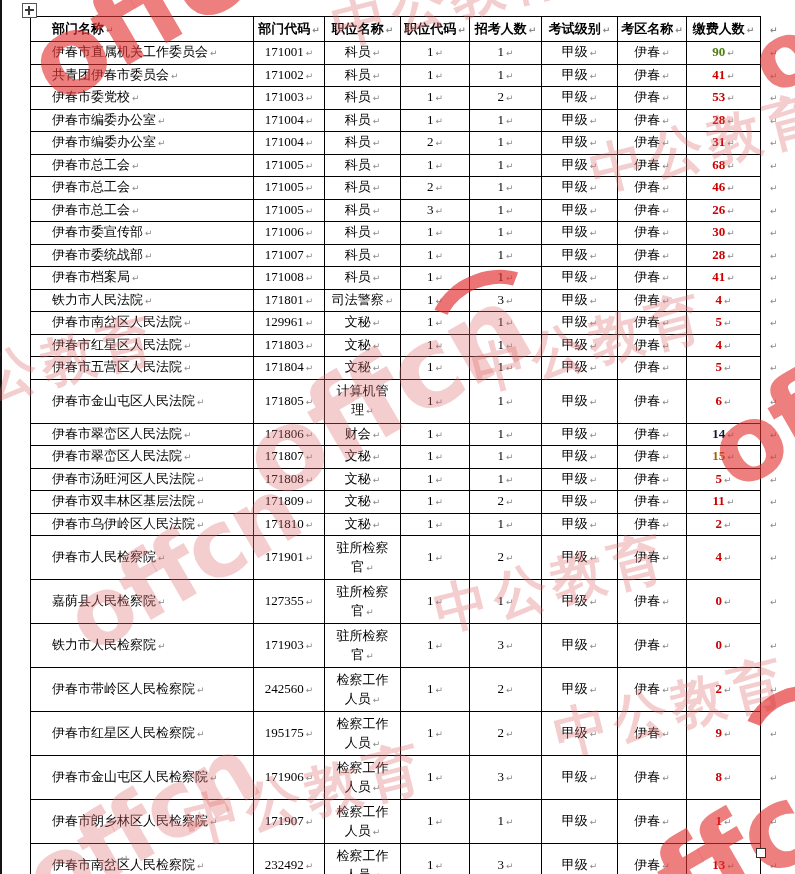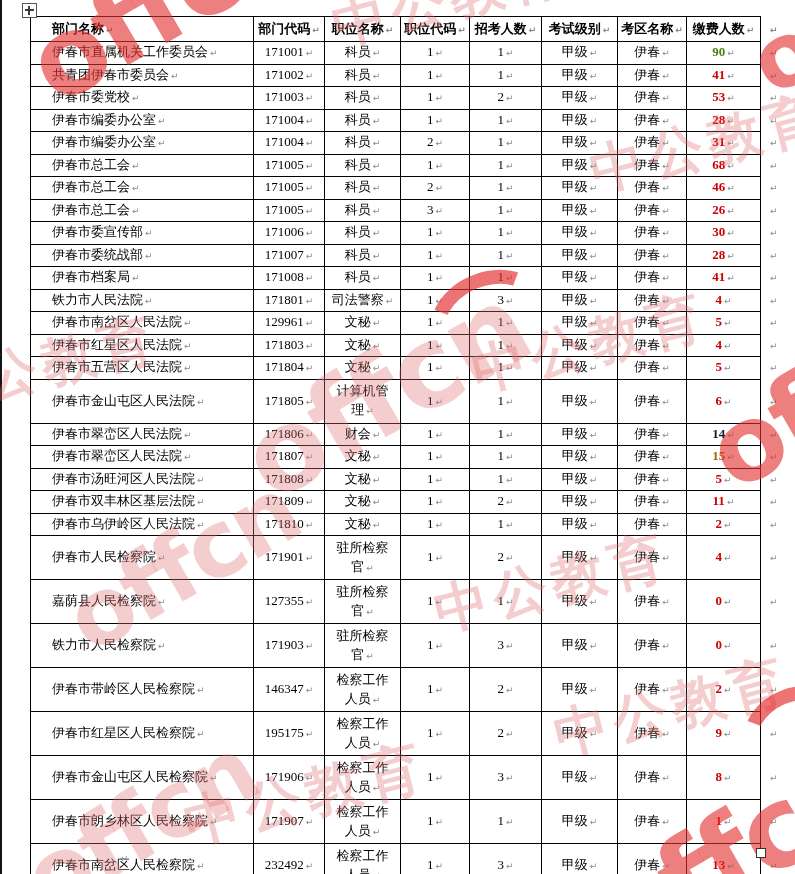--- a/index.html
+++ b/index.html
@@ -357,21 +357,21 @@
 官</span><span class="mark">↵</span></td>
         <td class="c3"><span class="val">1</span><span class="mark">↵</span></td>
         <td class="c4"><span class="val">3</span><span class="mark">↵</span></td>
         <td class="c5"><span class="val">甲级</span><span class="mark">↵</span></td>
         <td class="c6"><span class="val">伊春</span><span class="mark">↵</span></td>
         <td class="c7"><span class="val" style="color: rgb(204, 0, 0);">0</span><span class="mark">↵</span></td>
         <td class="rowmark"><span class="mark">↵</span></td>
       </tr>
       <tr class="double">
         <td class="c0"><span class="val">伊春市带岭区人民检察院</span><span class="mark">↵</span></td>
-        <td class="c1"><span class="val">146347</span><span class="mark">↵</span></td>
+        <td class="c1"><span class="val">242560</span><span class="mark">↵</span></td>
         <td class="c2"><span class="val">检察工作
 人员</span><span class="mark">↵</span></td>
         <td class="c3"><span class="val">1</span><span class="mark">↵</span></td>
         <td class="c4"><span class="val">2</span><span class="mark">↵</span></td>
         <td class="c5"><span class="val">甲级</span><span class="mark">↵</span></td>
         <td class="c6"><span class="val">伊春</span><span class="mark">↵</span></td>
         <td class="c7"><span class="val" style="color: rgb(204, 0, 0);">2</span><span class="mark">↵</span></td>
         <td class="rowmark"><span class="mark">↵</span></td>
       </tr>
       <tr class="double">

